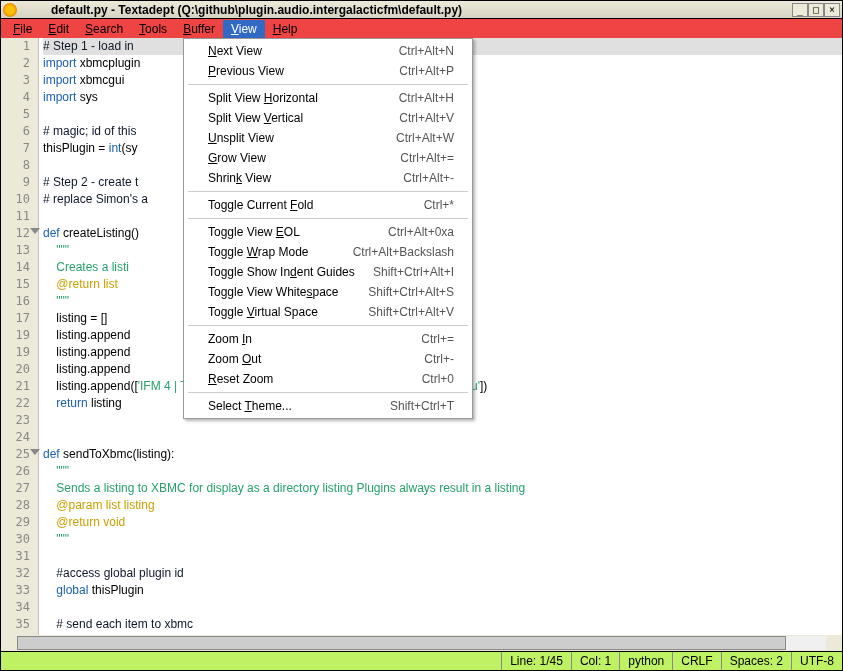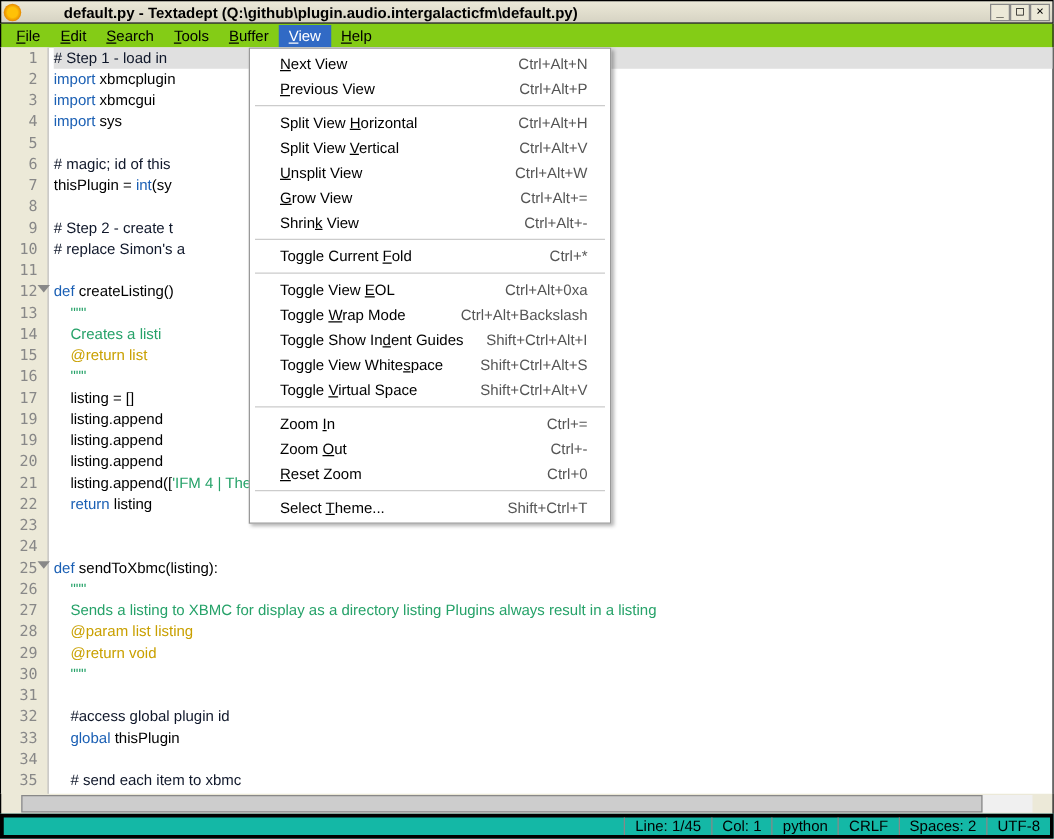--- a/index.html
+++ b/index.html
@@ -2,44 +2,44 @@
 <html><head>
 <meta charset="utf-8">
 <style>
 * { margin:0; padding:0; box-sizing:border-box; font-family:"Segoe UI",Tahoma,sans-serif; font-size:12px; }
 body { background:#c0c0c0; width:843px; height:671px; overflow:hidden; position:relative; }
 .titlebar { height:19px; background:linear-gradient(#ece9d8,#d6d3c3); border:1px solid #000; display:flex; align-items:center; padding:0 2px;gap:30px; }
 .titlebar .icon { width:14px; height:14px; background:radial-gradient(circle,#ffc107 40%,#e68900 70%); border-radius:50%; margin-right:4px; }
 .titlebar .title { font-weight:bold; color:#000; flex:1; }
 .win-btns { display:flex; gap:0; }
 .win-btn { width:16px; height:14px; background:#ece9d8; border:1px solid #888; display:flex; align-items:center; justify-content:center; font-family:monospace; font-size:10px; cursor:pointer; }
-.menubar { height:19px; background:#84cc16; display:flex; border-left:1px solid #000; border-right:1px solid #000; align-items:center; padding-left:4px; }
+.menubar { height:19px; background:#ef4444; display:flex; border-left:1px solid #000; border-right:1px solid #000; align-items:center; padding-left:4px; }
 .menu-item { padding:2px 8px; cursor:pointer; }
 .menu-item.open { background:#316ac5; color:#fff; }
 .editor-wrap { position:relative; border-left:1px solid #000; border-right:1px solid #000; height:613px; background:#fff; }
 .gutter { position:absolute; left:0; top:0; width:38px; background:#ece9d8; height:100%; border-right:1px solid #c0c0c0; }
 .ln { text-align:right; padding-right:8px; color:#888; font-family:Consolas,monospace; font-size:12px; line-height:17px; position:relative; }
 .fold { position:absolute; right:-2px; top:3px; width:0; height:0; border-left:5px solid transparent; border-right:5px solid transparent; border-top:6px solid #888; }
 .code { position:absolute; left:42px; top:0; right:0; font-family:Consolas,monospace; font-size:12px; line-height:17px; white-space:pre; color:#000; }
 .code .line { height:17px; }
 .c-comm { color:#0f172a; }
 .c-kw { color:#1a5fb4; }
 .c-str { color:#26a269; }
 .c-doc { color:#26a269; }
 .c-fn { color:#000; }
 .c-ann { color:#c9a000; }
 .top-hl { background:#e0e0e0; }
-.dropdown { position:absolute; left:199px; top:38px; width:290px; background:#fff; border:1px solid #999; box-shadow:2px 2px 3px rgba(0,0,0,0.3); z-index:10; padding:2px; }
+.dropdown { position:absolute; left:183px; top:38px; width:290px; background:#fff; border:1px solid #999; box-shadow:2px 2px 3px rgba(0,0,0,0.3); z-index:10; padding:2px; }
 .menu-list { display:flex; flex-direction:column; }
 .mi { display:flex; padding:3px 16px 3px 22px; cursor:pointer; color:#000; }
 .mi .lbl { flex:1; }
 .mi .key { color:#555; }
 .sep { height:1px; background:#ccc; margin:3px 2px; }
 .underline { text-decoration:underline; }
-.statusbar { position:absolute; bottom:0; left:0; right:0; height:20px; background:#14b8a6; border:3px solid #000000; display:flex; align-items:flex-start; }
+.statusbar { position:absolute; bottom:0; left:0; right:0; height:20px; background:#bef264; border:1px solid #000000; display:flex; align-items:flex-start; }
 .statusbar .cell { border-left:1px solid #888; padding:0 8px; height:100%; display:flex; align-items:center; }
 .scroll-h { position:absolute; bottom:20px; left:0; right:0; height:16px; background:#ece9d8; border-left:1px solid #000; border-right:1px solid #000; }
 .scroll-track { position:absolute; left:16px; right:16px; top:1px; bottom:1px; background:#f0f0f0; }
 .scroll-thumb { position:absolute; left:0; top:0; bottom:0; width:95%; background:#cdcdcd; border:1px solid #888; }
 </style>
 </head>
 <body>
 
 <div class="titlebar">
   <div class="icon"></div>

